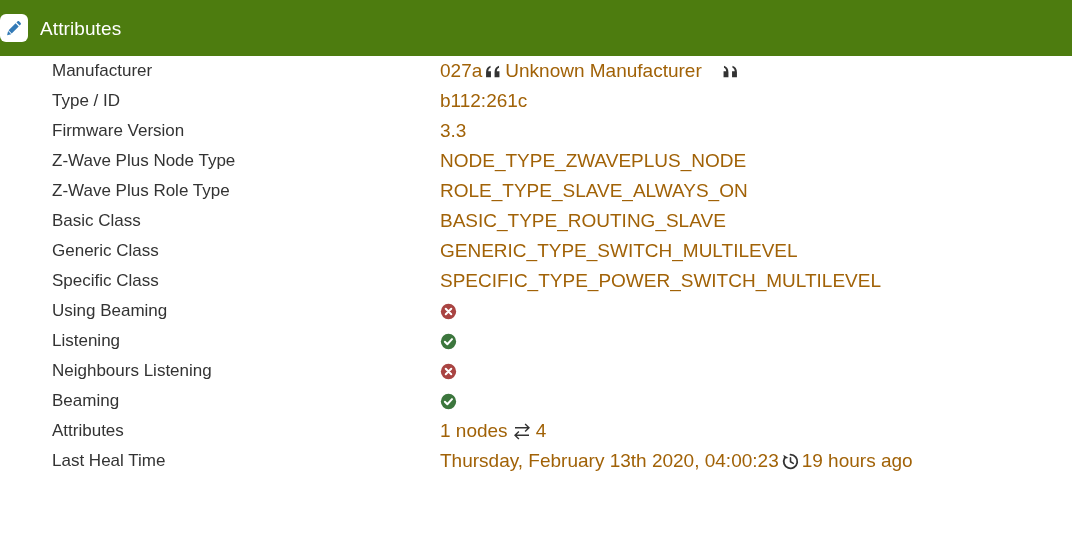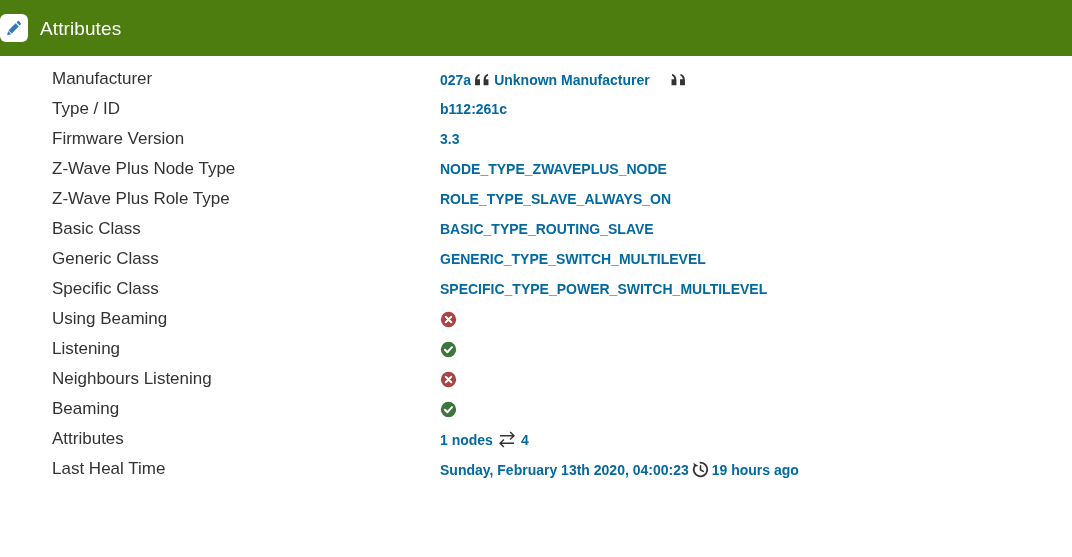--- a/index.html
+++ b/index.html
@@ -39,39 +39,37 @@
     color: #ffffff;
     font-size: 19px;
     line-height: 1;
     letter-spacing: 0.1px;
   }
 
   
   .attr-table {
     width: 100%;
     border-collapse: collapse;
-    margin-top: 8px;
   }
   .attr-table tr { height: 30px; }
   .attr-label {
     width: 440px;
     padding: 0 0 0 52px;
     font-size: 17px;
     color: #333333;
     white-space: nowrap;
     vertical-align: middle;
     box-sizing: border-box;
   }
   .attr-value {
     padding: 0;
-    font-size: 14px;
-    color: #0369a1;
+    font-size: 19px;
+    color: #a16207;
     white-space: nowrap;
     vertical-align: middle;
-    font-weight: bold;
   }
 
   
   .val-text { }
 
   
   .status-icon {
     display: inline-block;
     vertical-align: -3px;
     width: 17px;
@@ -174,20 +172,20 @@
       </tr>
       <tr>
         <td class="attr-label">Attributes</td>
         <td class="attr-value"><span>1 nodes</span><span><svg class="inline-icon-wide" viewBox="0 0 20 16" aria-hidden="true">
               <path d="M3 5.2h12.2l-2.6-2.6 1-1L18 5.9l-4.4 4.3-1-1 2.6-2.6H3z" fill="#333333" transform="translate(0,-1.6)"></path>
               <path d="M17 10.8H4.8l2.6 2.6-1 1L2 10.1l4.4-4.3 1 1-2.6 2.6H17z" fill="#333333" transform="translate(0,1.6)"></path>
             </svg></span><span>4</span></td>
       </tr>
       <tr>
         <td class="attr-label">Last Heal Time</td>
-        <td class="attr-value"><span>Sunday, February 13th 2020, 04:00:23</span><span><svg class="inline-icon" viewBox="0 0 16 16" aria-hidden="true">
+        <td class="attr-value"><span>Thursday, February 13th 2020, 04:00:23</span><span><svg class="inline-icon" viewBox="0 0 16 16" aria-hidden="true">
               <path d="M8 1.6a6.4 6.4 0 1 1-5.6 3.3" fill="none" stroke="#333333" stroke-width="1.7" stroke-linecap="round"></path>
               <path d="M1.3 1.6l.9 3.9 3.9-.9z" fill="#333333"></path>
               <path d="M8 4.6v3.6l2.6 1.6" fill="none" stroke="#333333" stroke-width="1.5" stroke-linecap="round" stroke-linejoin="round"></path>
             </svg></span><span>19 hours ago</span></td>
       </tr>
     </tbody>
 </table>
 
 </body></html>

